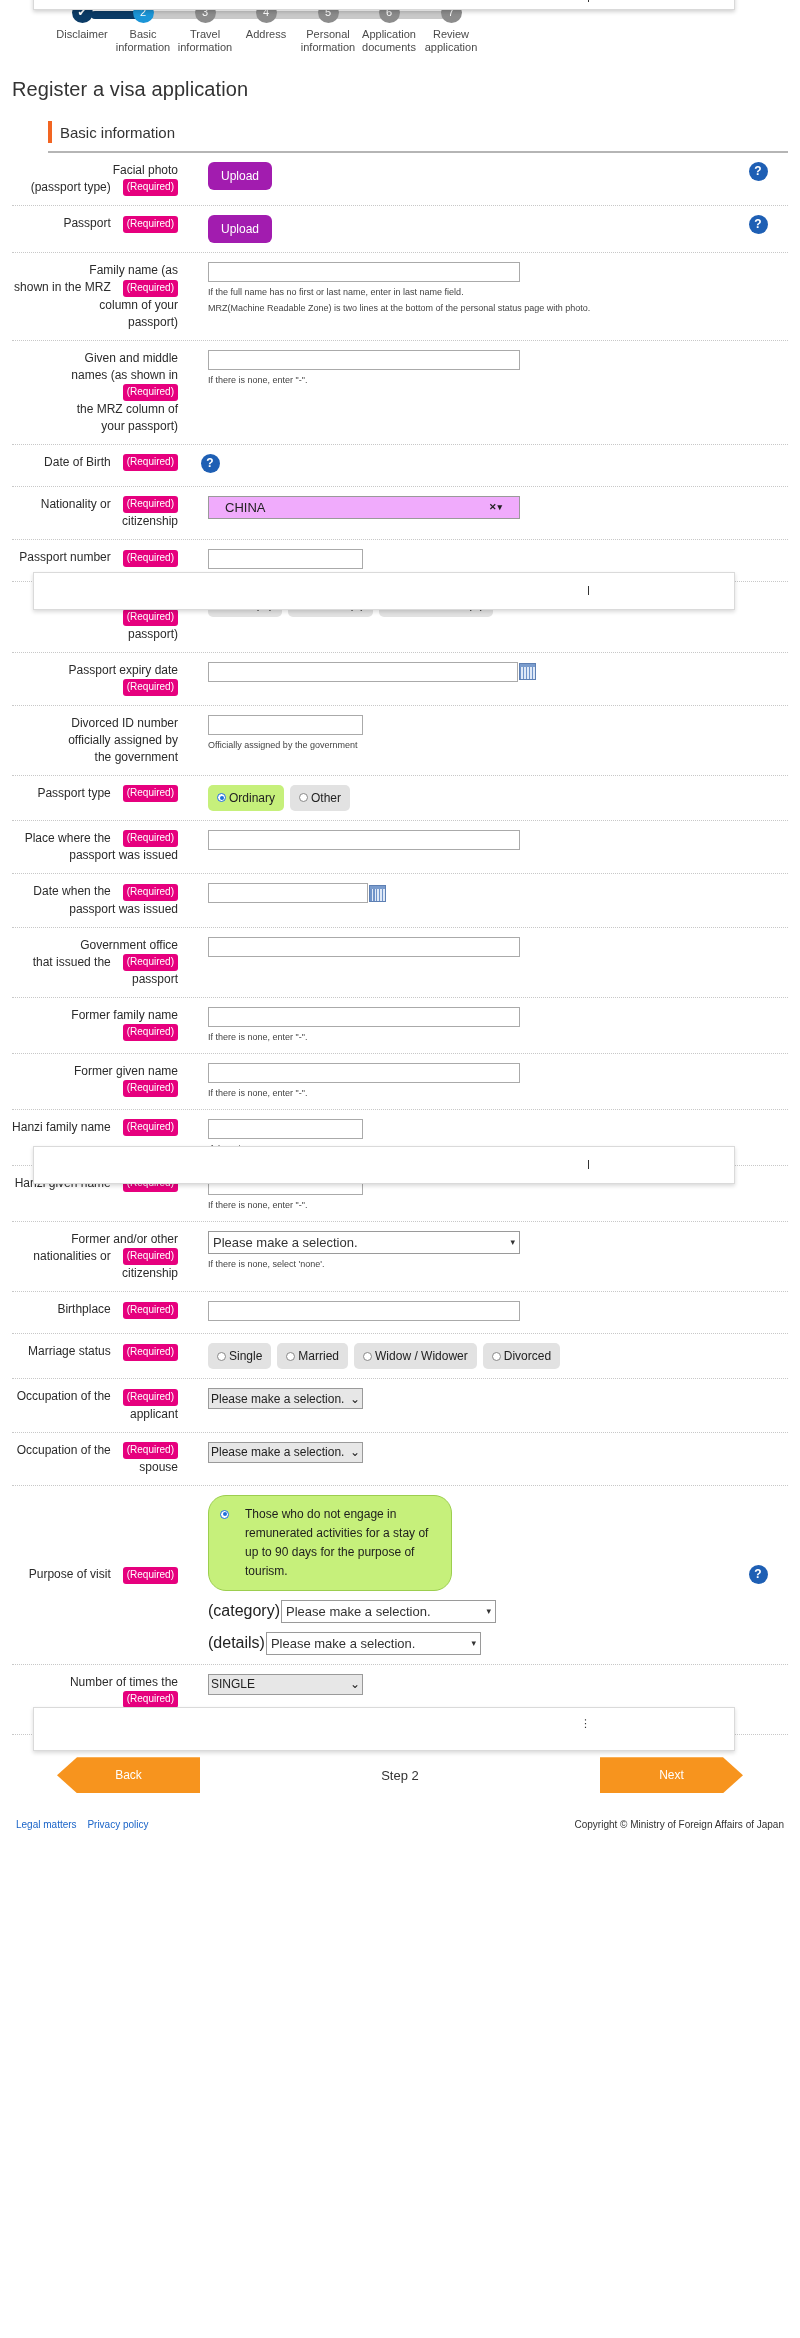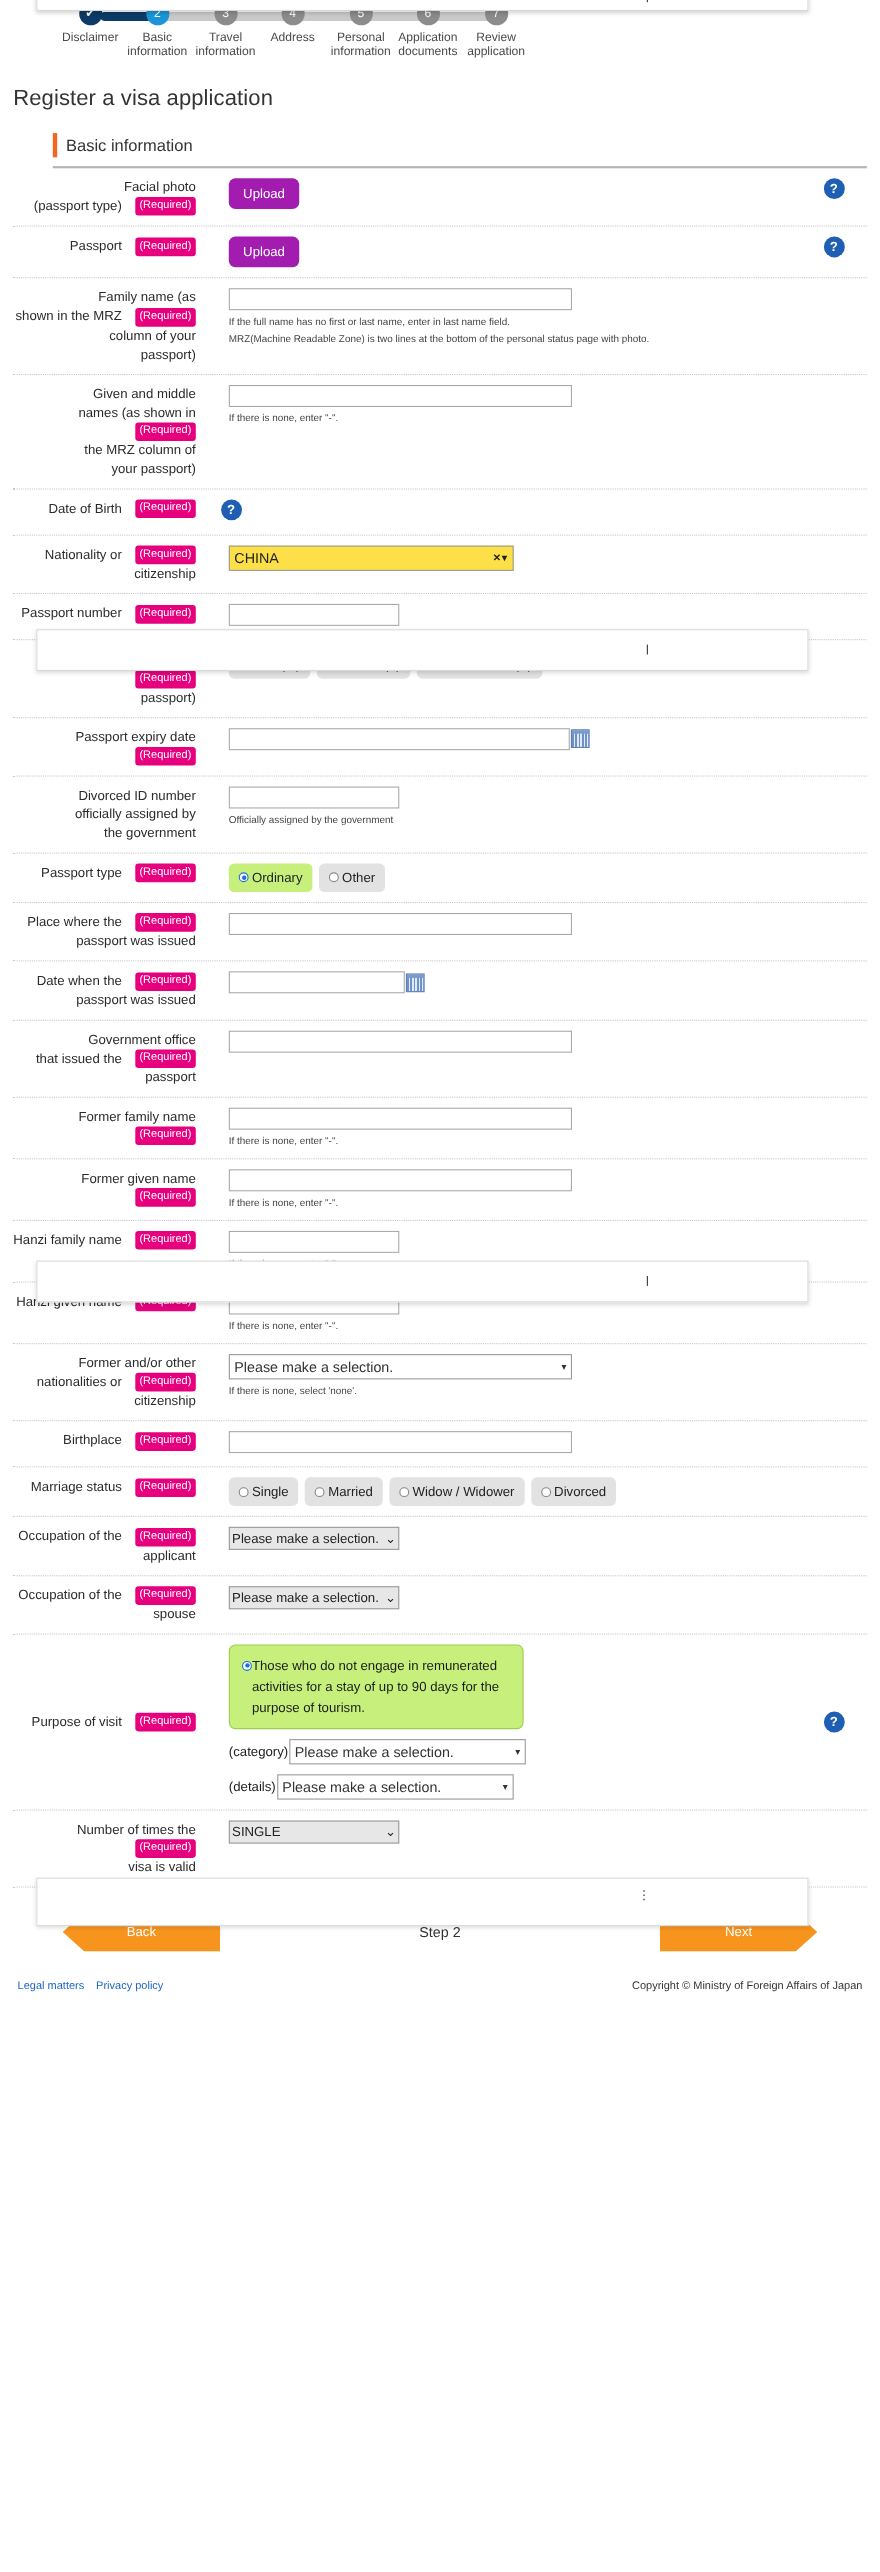--- a/index.html
+++ b/index.html
@@ -190,24 +190,24 @@
     background: #fff;
     border: 1px solid #9a9a9a;
     height: 23px;
     font-size: 13px;
     display:flex; align-items:center;
     padding: 0 4px;
     justify-content: space-between;
   }
   .sel-white .arrow { font-size: 9px; color:#333; }
   .nat-select {
-    width: 259px; height: 23px;
-    background:#fde047; border:1px solid #9a9a9a;
+    width: 312px; height: 23px;
+    background:#f0abfc; border:1px solid #9a9a9a;
     display:flex; align-items:center; justify-content:space-between;
-    padding: 0 4px;
+    padding: 0 16px;
     font-size: 13px;
     color: #222;
   }
   .nat-select .rightbits { font-size: 9px; font-weight:bold; letter-spacing:1px; }
 
   
   .radiogroup { display: flex; gap: 6px; flex-wrap: wrap; }
   .pill {
     background: #e2e2e2;
     border-radius: 5px;
@@ -246,36 +246,36 @@
   }
   .cal-icon::before {
     content:''; position:absolute; left:0; right:0; top:0; height:3px;
     background:#7a9ccd;
   }
 
   
   .greenbox {
     background: #c6f07b;
     border: 1px solid #9cce4f;
-    border-radius: 6px;
+    border-radius: 18px;
     padding: 9px 11px;
-    width: 268px;
+    width: 244px;
     font-size: 12px;
     line-height: 19px;
     color: #1d1d1d;
     display: flex;
-    gap: 0;
+    gap: 16px;
     align-items: flex-start;
   }
   .greenbox .radio { margin-top: 5px; }
 
   .purpose-sel-row {
     display: flex; align-items: center; margin-top: 9px;
   }
-  .purpose-sel-row .tag { font-size: 12px; color:#222; margin-right:1px; }
+  .purpose-sel-row .tag { font-size: 16px; color:#222; margin-right:1px; }
   .purpose-sel-row .sel-white { width: 215px; }
 
   
   .overlay-strip {
     position: absolute;
     left: 33px;
     width: 702px;
     height: 38px;
     background: #fff;
     border: 1px solid #dadada;

